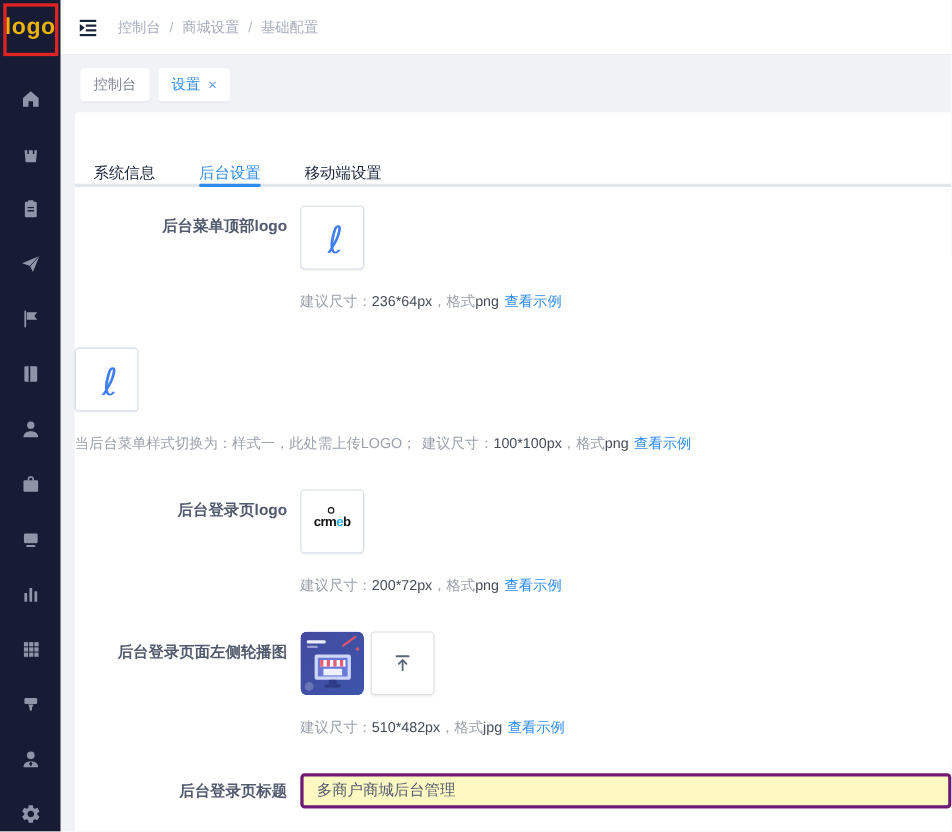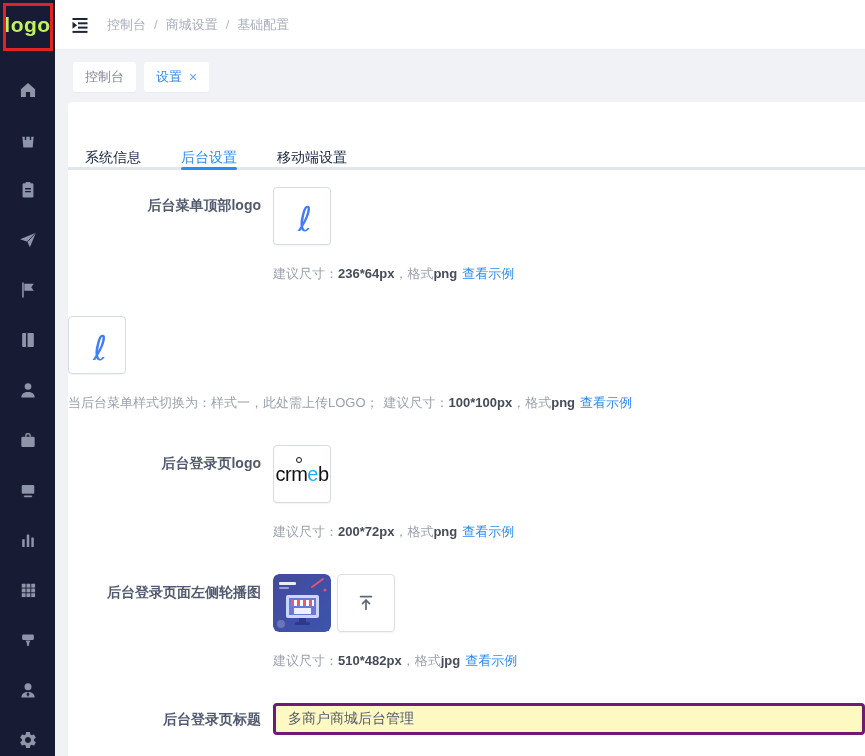--- a/index.html
+++ b/index.html
@@ -6,21 +6,21 @@
   html,body { width:865px; height:756px; }
   body {
     position:relative; overflow:hidden;
     background:#f0f2f5;
     font-family:"Liberation Sans","DejaVu Sans",sans-serif;
     color:#515a6e;
   }
   
   .sidebar { position:absolute; left:0; top:0; width:55px; height:756px; background:#181b34; z-index:5; }
   .logo-box { height:50px; display:flex; align-items:center; justify-content:center;
-              color:#bef264; font-weight:bold; font-size:21px; letter-spacing:0.5px; }
+              color:#eab308; font-weight:bold; font-size:21px; letter-spacing:0.5px; }
   .annotation { position:absolute; left:3px; top:3px; width:50px; height:48px;
                 border:3px solid #e02424; pointer-events:none; }
   .nav { position:absolute; top:65px; left:0; width:55px; }
   .nav-item { height:50px; display:flex; align-items:center; justify-content:center; cursor:pointer; }
   .nav-item svg { width:20px; height:20px; fill:#8f95a9; }
   
   .header { position:absolute; left:55px; top:0; right:0; height:50px; background:#fff;
             border-bottom:1px solid #eceef2; display:flex; align-items:center; }
   .collapse { margin-left:15px; width:20px; height:20px; cursor:pointer; }
   .collapse svg { width:20px; height:20px; fill:#1c2438; }
@@ -51,35 +51,35 @@
   .form-label { width:205px; min-width:205px; text-align:right; padding-right:12px;
                 font-size:14px; font-weight:600; color:#515a6e; padding-top:8px; line-height:20px; }
   .form-item.input-row .form-label { padding-top:6px; }
   .form-content { flex:1; min-width:0; }
   .media-row { display:flex; }
   .upload-box { width:58px; height:58px; border:1px solid #d5dce8; border-radius:4px;
                 background:#fff; display:flex; align-items:center; justify-content:center;
                 cursor:pointer; box-shadow:0 1px 1px rgba(31,45,61,0.05); }
   .squiggle { color:#3f7ef7; font-size:34px; line-height:1;
               font-family:"DejaVu Sans",sans-serif; transform:translate(3px,3px); }
-  .crmeb { font-weight:normal; font-size:20px; color:#121212; display:flex; align-items:baseline; }
+  .crmeb { font-weight:bold; font-size:12px; color:#121212; display:flex; align-items:baseline; }
   .crmeb span { letter-spacing:-0.5px; }
   .crmeb-m { position:relative; }
   .crmeb-m::after { content:""; position:absolute; left:50%; top:-6px; transform:translateX(-50%);
                     width:4px; height:4px; border:1.5px solid #121212; border-radius:50%; }
   .crmeb-e { color:#21aef0; }
   .thumb { width:58px; height:58px; border-radius:6px; overflow:hidden; cursor:pointer; flex:none; }
   .thumb svg { display:block; }
   .upload-btn { width:58px; height:58px; border:1px solid #dcdee2; border-radius:4px; background:#fff;
                 display:flex; align-items:center; justify-content:center; margin-left:6px;
                 cursor:pointer; box-shadow:0 1px 2px rgba(31,45,61,0.06); }
   .upload-btn svg { width:22px; height:22px; stroke:#5b6676; stroke-width:1.8;
                     fill:none; stroke-linecap:round; stroke-linejoin:round; }
   .hint { margin-top:20px; font-size:13px; color:#9aa1ac; line-height:18px; }
-  .hint .strong { color:#454c59; font-weight:700; }
+  .hint .strong { color:#454c59; font-weight:400; }
   .hint .hint-pre { margin-right:5px; }
   .hint .link { color:#2d8cf0; margin-left:5px; text-decoration:none; cursor:pointer; }
   .text-input { display:block; width:100%; height:32px; border:3px solid #701a75; border-radius:4px;
                 padding:0 12px; font-size:14px; color:#515a6e; outline:none; background:#fef9c3;
                 font-family:"Liberation Sans","DejaVu Sans",sans-serif; }
 </style>
 </head>
 <body>
 
 <div class="sidebar">

